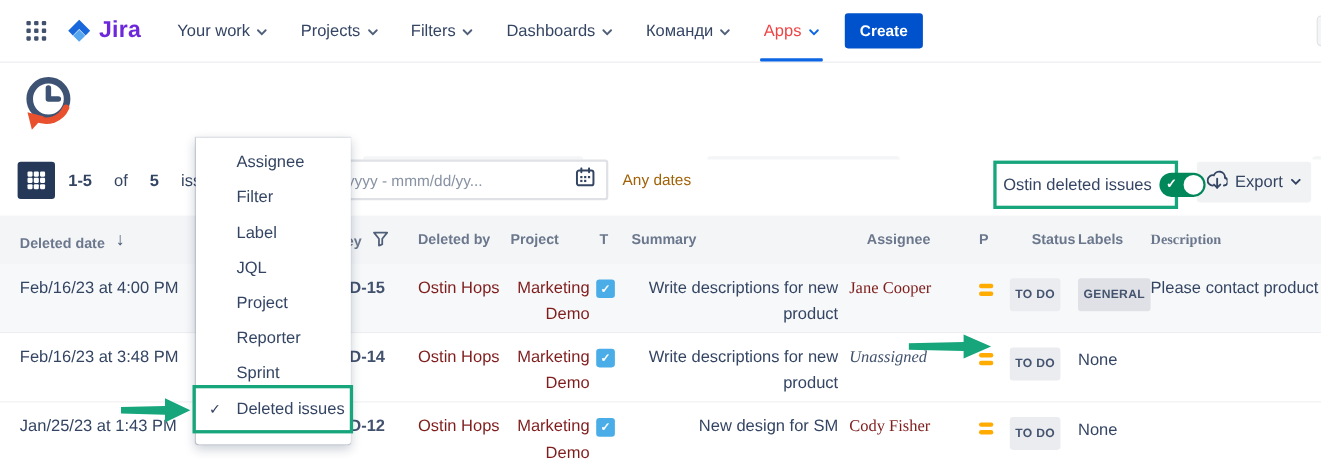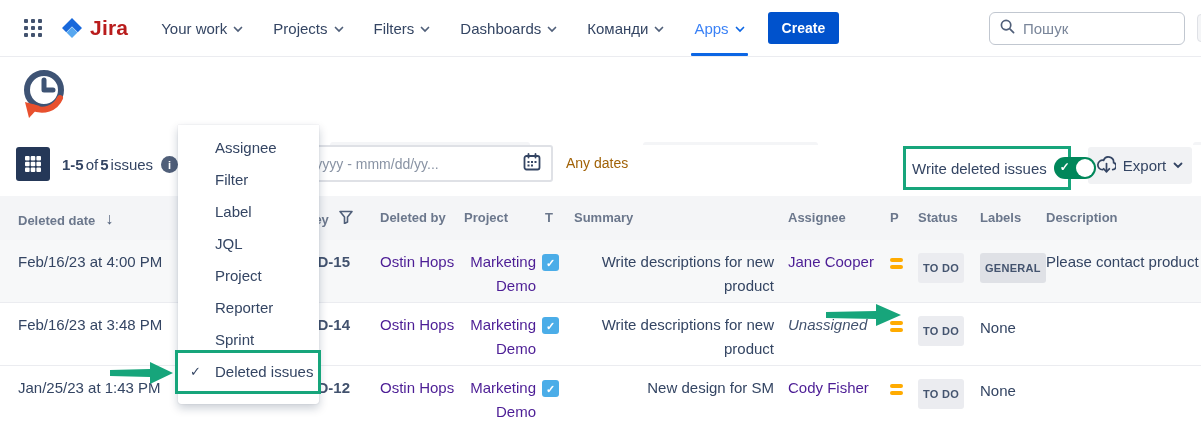--- a/index.html
+++ b/index.html
@@ -9,28 +9,28 @@
     font-family:"Liberation Sans", sans-serif; color:#344563;
   }
   
   .navbar {
     position:absolute; top:0; left:0; width:1201px; height:57px;
     display:flex; align-items:center; padding:0 16px;
     border-bottom:1px solid #EBECF0; background:#fff; z-index:5;
   }
   .appswitcher { width:34px; height:34px; display:flex; align-items:center; justify-content:center; border-radius:3px; cursor:pointer; }
   .logo { display:flex; align-items:center; gap:6px; margin:0 18px 0 10px; cursor:pointer; }
-  .logo-text { font-size:21px; font-weight:600; color:#b91c1c; letter-spacing:.2px; }
+  .logo-text { font-size:21px; font-weight:600; color:#6d28d9; letter-spacing:.2px; }
   .nav-items { display:flex; align-items:center; height:100%; }
   .nav-item {
     position:relative; height:100%; display:flex; align-items:center; gap:6px;
     padding:0 15px; font-size:15px; font-weight:500; color:#344563; cursor:pointer; white-space:nowrap;
   }
   .nav-item .chev { color:#505F79; margin-top:2px; }
-  .nav-item.active { color:#3b82f6; }
+  .nav-item.active { color:#ef4444; }
   .nav-item.active .chev { color:#0C66E4; }
   .nav-item.active::after {
     content:""; position:absolute; left:12px; right:12px; bottom:0; height:3px; background:#0C66E4; border-radius:1px;
   }
   .create-btn {
     margin-left:8px; background:#0052CC; color:#fff; font-size:14px; font-weight:600;
     border:none; border-radius:3px; padding:8px 14px; cursor:pointer;
   }
   .search-box {
     margin-left:auto; width:196px; height:33px; display:flex; align-items:center; gap:8px;
@@ -59,21 +59,21 @@
   .drop-project { left:330px; width:200px; }
   .drop-user { left:643px; width:175px; }
   .edge-sliver-mid { position:absolute; top:85px; left:1193px; width:20px; height:34px; background:#F4F5F7; border-radius:3px; }
 
   
   .toolbar { position:absolute; top:145px; left:0; width:1201px; height:51px; background:#fff; }
   .grid-btn {
     position:absolute; left:16px; top:2px; width:34px; height:34px; background:#253858;
     border-radius:3px; display:flex; align-items:center; justify-content:center; cursor:pointer;
   }
-  .count { position:absolute; left:62px; top:11px; font-size:15px; color:#344563; display:flex; gap:2px; align-items:center; }
+  .count { position:absolute; left:62px; top:11px; font-size:15px; color:#344563; display:flex; gap:20px; align-items:center; }
   .count b { font-weight:700; }
   .info-icon {
     width:17px; height:17px; border-radius:50%; background:#505F79; color:#fff; font-size:11px; font-weight:700;
     display:inline-flex; align-items:center; justify-content:center; margin-left:6px; font-style:normal; cursor:pointer;
   }
   .date-input {
     position:absolute; left:245px; top:0; width:308px; height:37px; border:2px solid #DFE1E6; border-radius:3px;
     background:#fff; display:flex; align-items:center; padding:0 10px; gap:8px;
   }
   .date-input input {
@@ -104,29 +104,29 @@
   .row { position:absolute; left:0; width:1201px; border-bottom:1px solid #EBECF0; background:#fff; }
   .row1 { top:44px; height:63px; background:#F7F8F9; }
   .row2 { top:107px; height:63px; }
   .row3 { top:170px; height:62px; border-bottom:none; }
   .cell { position:absolute; top:10px; font-size:15px; line-height:24px; color:#344563;text-align:right; }
   .c-date   { left:18px; }
   .c-key    { left:305px; font-weight:600; color:#42526E; }
   .c-by     { left:380px; }
   .c-proj   { left:464px; width:72px; }
   .c-type   { left:542px; top:14px; }
-  .c-sum    { left:574px; width:200px; }
-  .c-asg    { left:788px; }
+  .c-sum    { left:562px; width:200px; }
+  .c-asg    { left:772px;font-family:Liberation Serif, serif; }
   .c-pri    { left:890px; top:18px; }
   .c-status { left:918px; top:13px; }
   .c-labels { left:980px; top:13px; }
   .c-desc   { left:1046px; width:158px; white-space:nowrap; overflow:hidden; }
   .h-date{left:18px;} .h-key{left:305px;} .h-by{left:380px;} .h-proj{left:464px;} .h-type{left:545px;}
-  .h-sum{left:574px;} .h-asg{left:788px;} .h-pri{left:890px;} .h-status{left:918px;} .h-labels{left:980px;} .h-desc{left:1046px;}
-  .link { color:#4c1d95; cursor:pointer; }
+  .h-sum{left:574px;} .h-asg{left:788px;} .h-pri{left:890px;} .h-status{left:938px;} .h-labels{left:980px;} .h-desc{left:1046px;font-family:Liberation Serif, serif;}
+  .link { color:#7f1d1d; cursor:pointer; }
   .unassigned { font-style:italic; color:#42526E; }
   .badge {
     display:inline-block; background:#EBECF0; color:#44546F; font-size:11px; font-weight:700;
     padding:3px 5px; border-radius:3px; letter-spacing:.3px;
   }
   .badge.lbl-badge { background:#DFE1E6; }
   .type-icon {
     width:17px; height:17px; background:#4BADE8; border-radius:3px; color:#fff; font-size:11px; font-weight:700;
     display:flex; align-items:center; justify-content:center;
   }
@@ -220,29 +220,20 @@
     <div class="nav-item active">
       <span>Apps</span>
       <span class="chev">
           <svg width="10" height="7" viewBox="0 0 10 7" fill="none">
             <path d="M1.5 1.5L5 5l3.5-3.5" stroke="currentColor" stroke-width="1.7" stroke-linecap="round"></path>
           </svg>
         </span>
     </div>
   </div>
   <button class="create-btn">Create</button>
-  <div class="search-box">
-    <span>
-      <svg width="15" height="15" viewBox="0 0 16 16" fill="none">
-          <circle cx="6.5" cy="6.5" r="5" stroke="#505F79" stroke-width="1.8"></circle>
-          <path d="M10.5 10.5L14.5 14.5" stroke="#505F79" stroke-width="1.8" stroke-linecap="round"></path>
-        </svg>
-    </span>
-    <input type="text" placeholder="Пошук" style="">
-  </div>
   <div class="edge-sliver-top"></div>
 </div>
 
 <div class="filter-bar">
   <div class="app-logo">
     <svg width="56" height="62" viewBox="0 0 56 62">
       <circle cx="28" cy="25" r="17" fill="none" stroke="#3E5374" stroke-width="6"></circle>
       <path d="M28 15v10h9" stroke="#3E5374" stroke-width="5" fill="none" stroke-linecap="round" stroke-linejoin="round"></path>
       <path d="M44 33 A19.5 19.5 0 0 1 17 42.5" stroke="#E8502E" stroke-width="6" fill="none" stroke-linecap="round"></path>
       <polygon points="9,37 24,41 13,53" fill="#E8502E"></polygon>
@@ -315,21 +306,21 @@
       </svg>
     </span>
   </div>
   <span class="any-dates">Any dates</span>
 
   <svg class="ann-arrow ann-arrow2" width="76" height="26" viewBox="0 0 76 26">
     <polygon points="0,10 50,9 50,2 75,13 50,24 50,17 0,16" fill="#17A57B"></polygon>
   </svg>
 
   <div class="keep-box">
-    <span class="keep-label">Write deleted issues</span>
+    <span class="keep-label">Ostin deleted issues</span>
     <div class="toggle">
       <span class="tick">✓</span>
       <span class="knob"></span>
     </div>
   </div>
 
   <button class="export-btn">
     <span>
       <svg width="19" height="19" viewBox="0 0 20 20" fill="none">
         <path d="M6 15.5a5 5 0 1 1 .9-9.9A5.5 5.5 0 0 1 17.5 8a3.8 3.8 0 0 1-1 7.4" stroke="#344563" stroke-width="1.8" stroke-linecap="round"></path>

